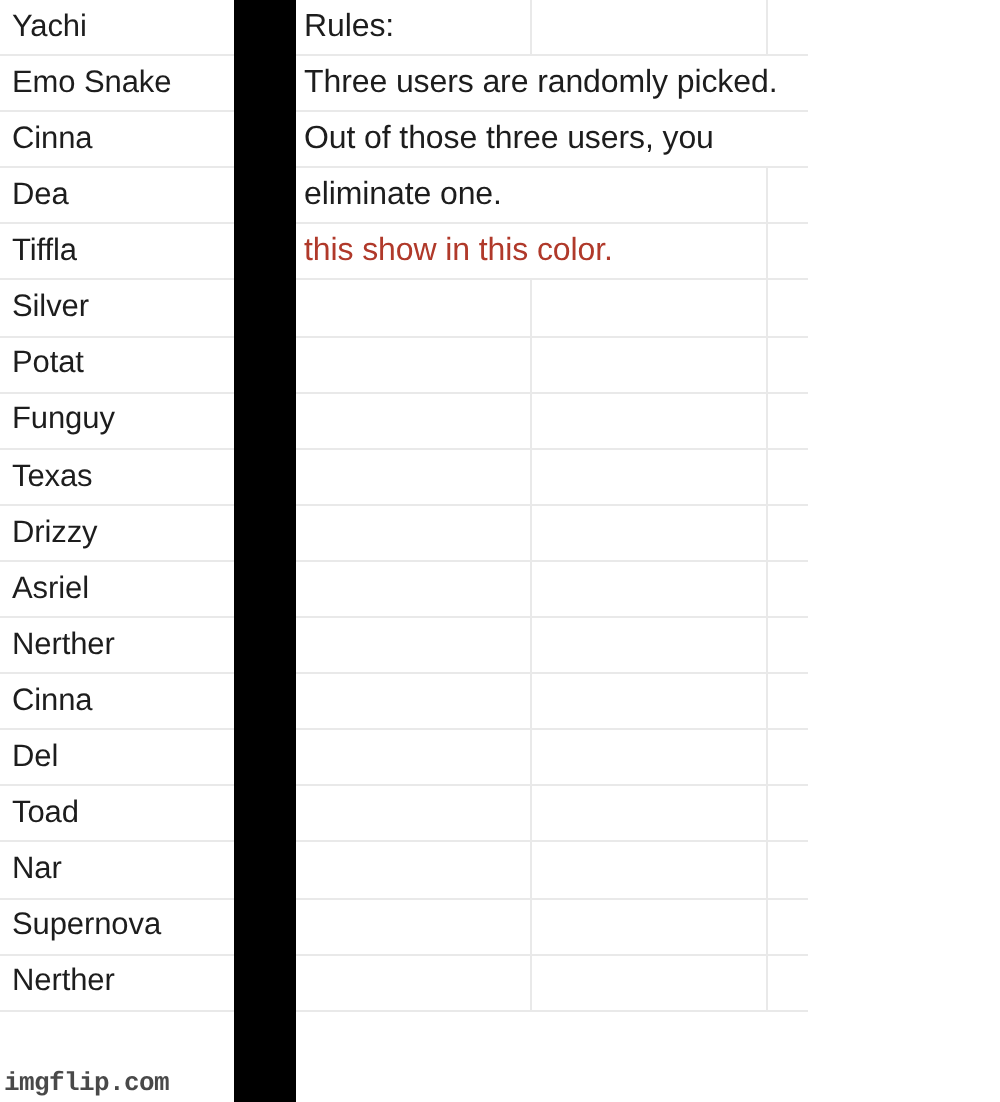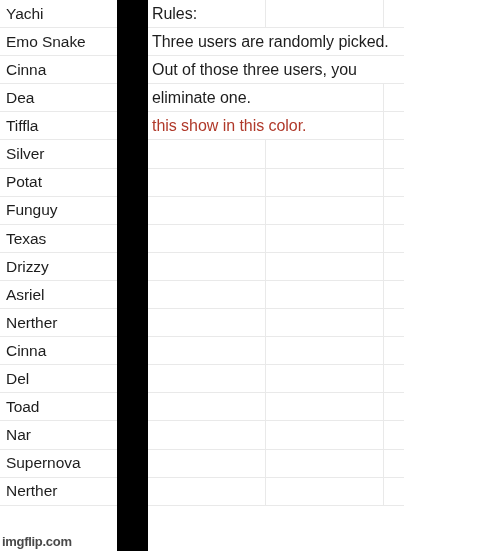--- a/index.html
+++ b/index.html
@@ -100,21 +100,21 @@
     color: #b0392a;
   }
 
   
   #watermark {
     position: absolute;
     left: 2px;
     bottom: 2px;
     font-size: 13px;
     font-weight: bold;
-    font-family: Liberation Sans, sans-serif;
+    font-family: Liberation Mono, monospace;
     color: #3a3a3a;
     text-shadow:
       -1px -1px 0 #ffffff,
        1px -1px 0 #ffffff,
       -1px  1px 0 #ffffff,
        1px  1px 0 #ffffff;
     letter-spacing: -0.3px;
     z-index: 10;
     opacity: 0.92;
   }

